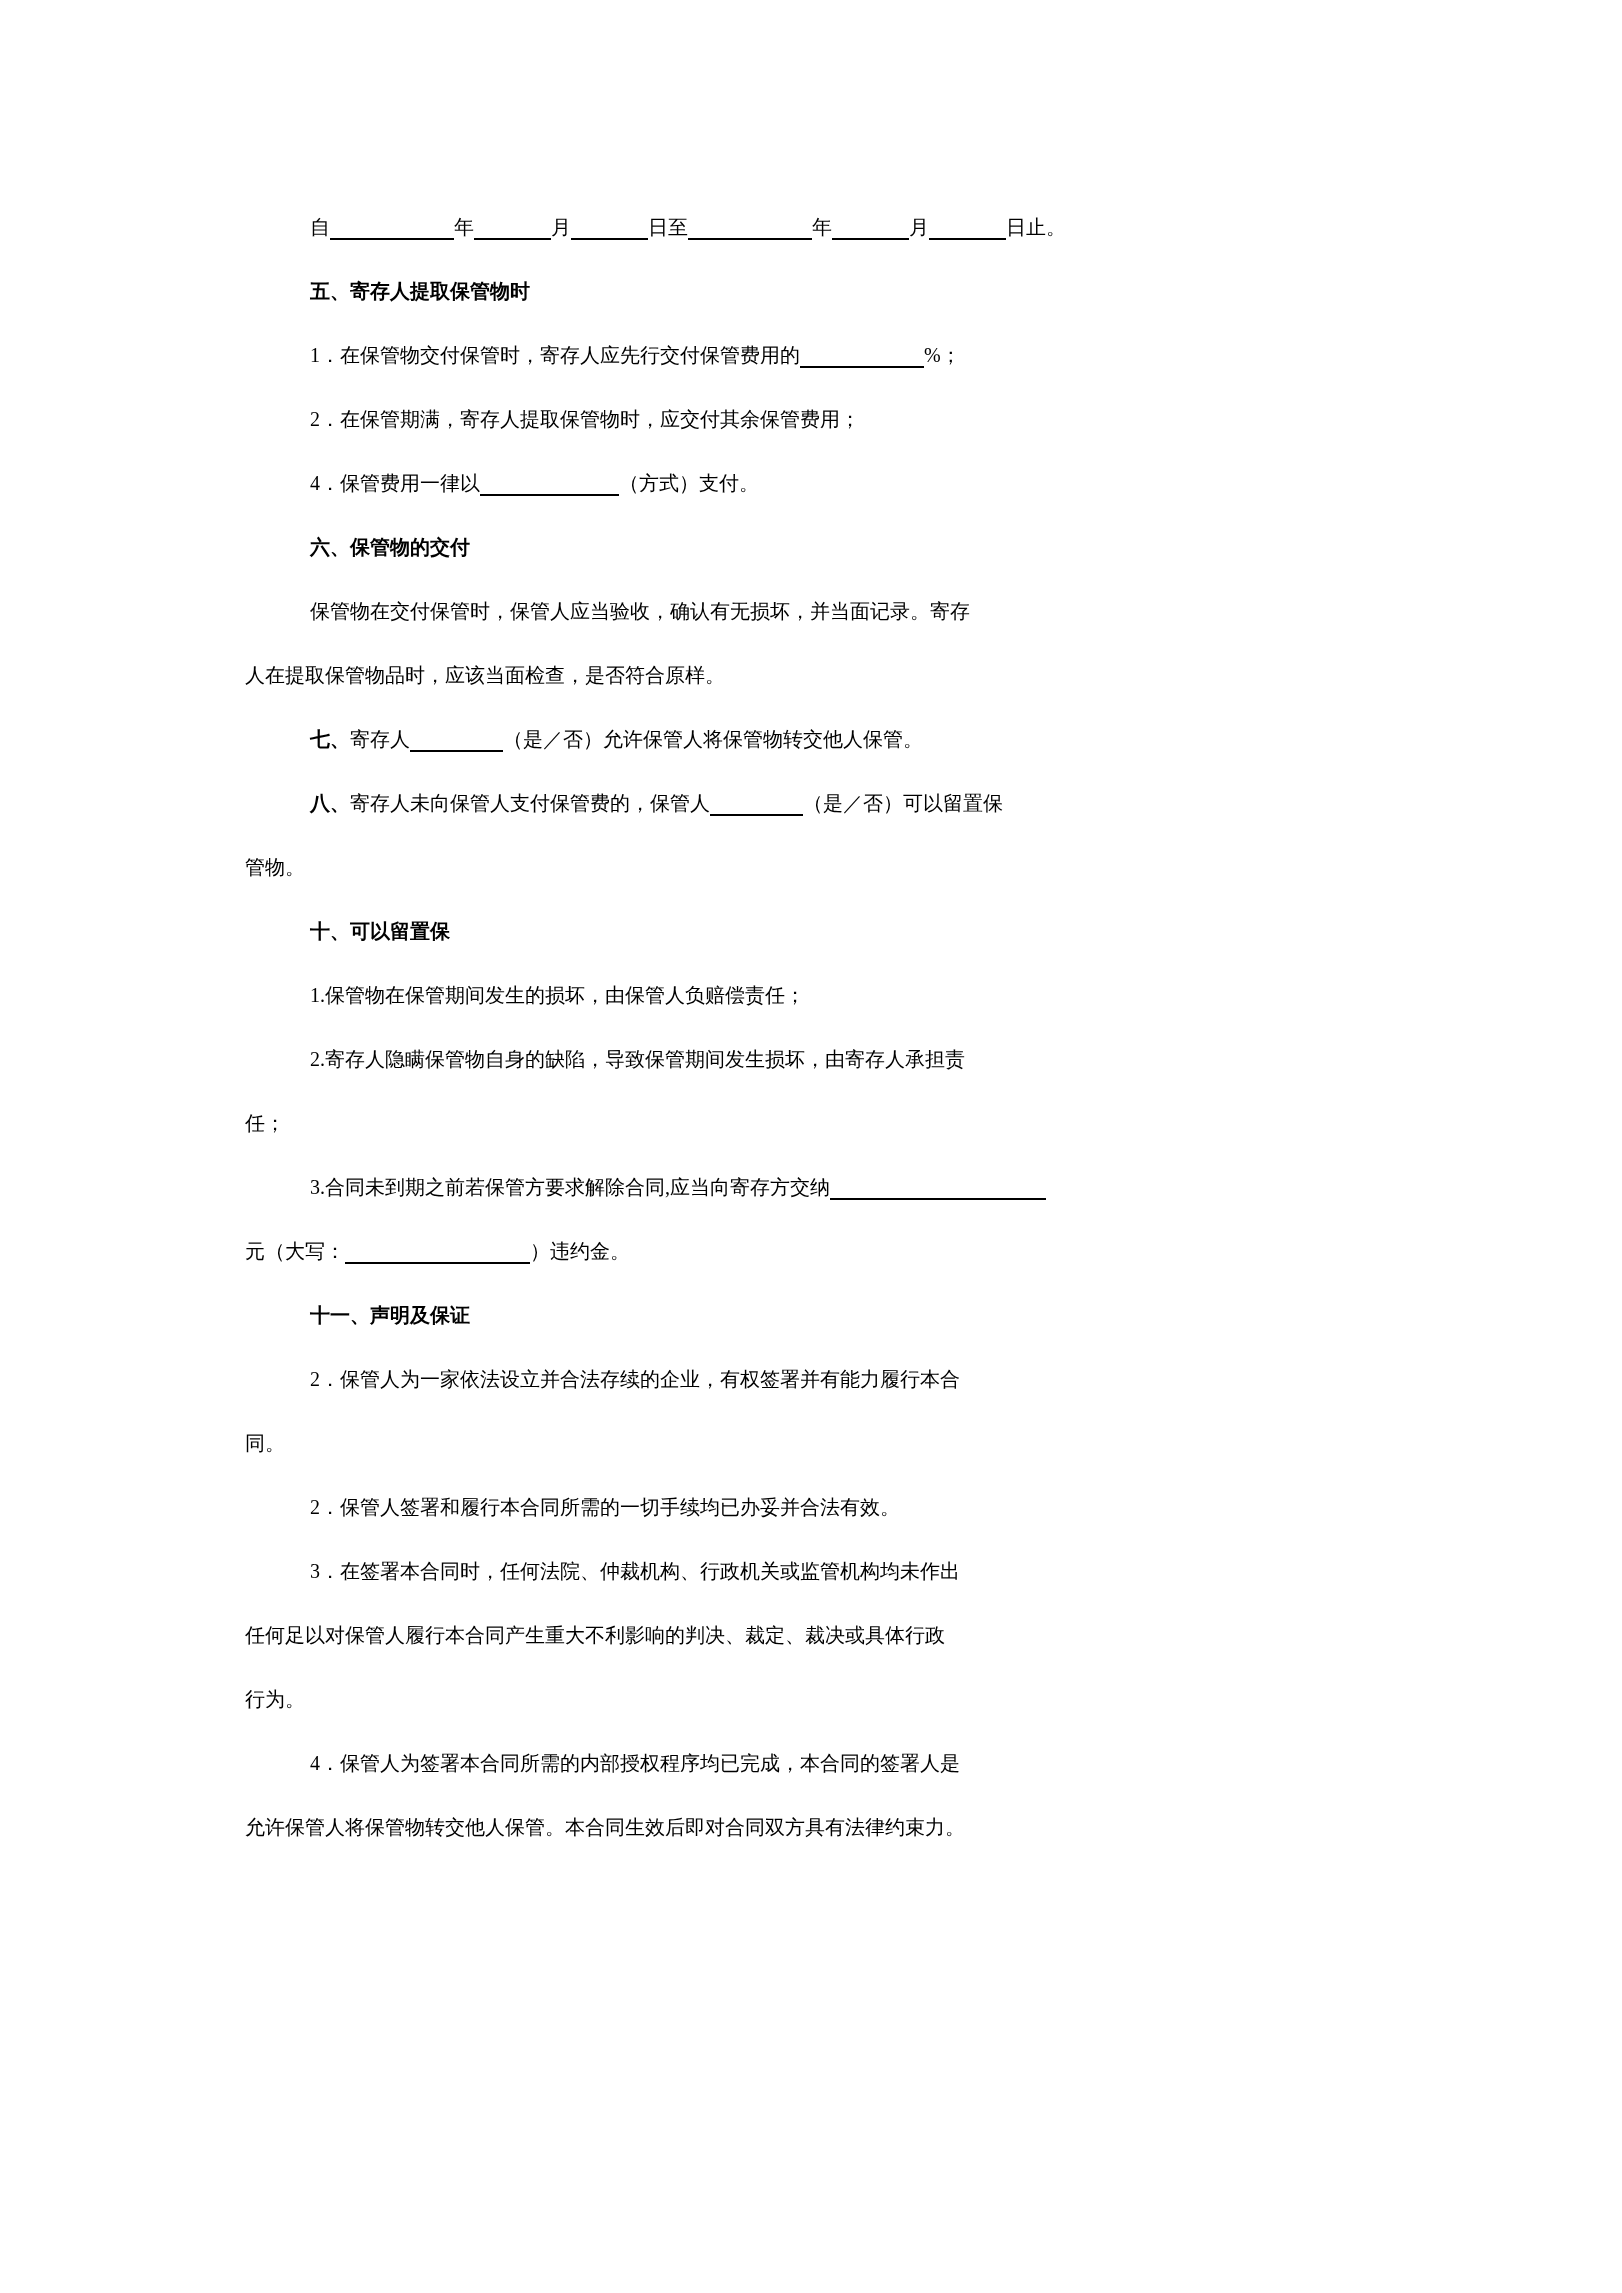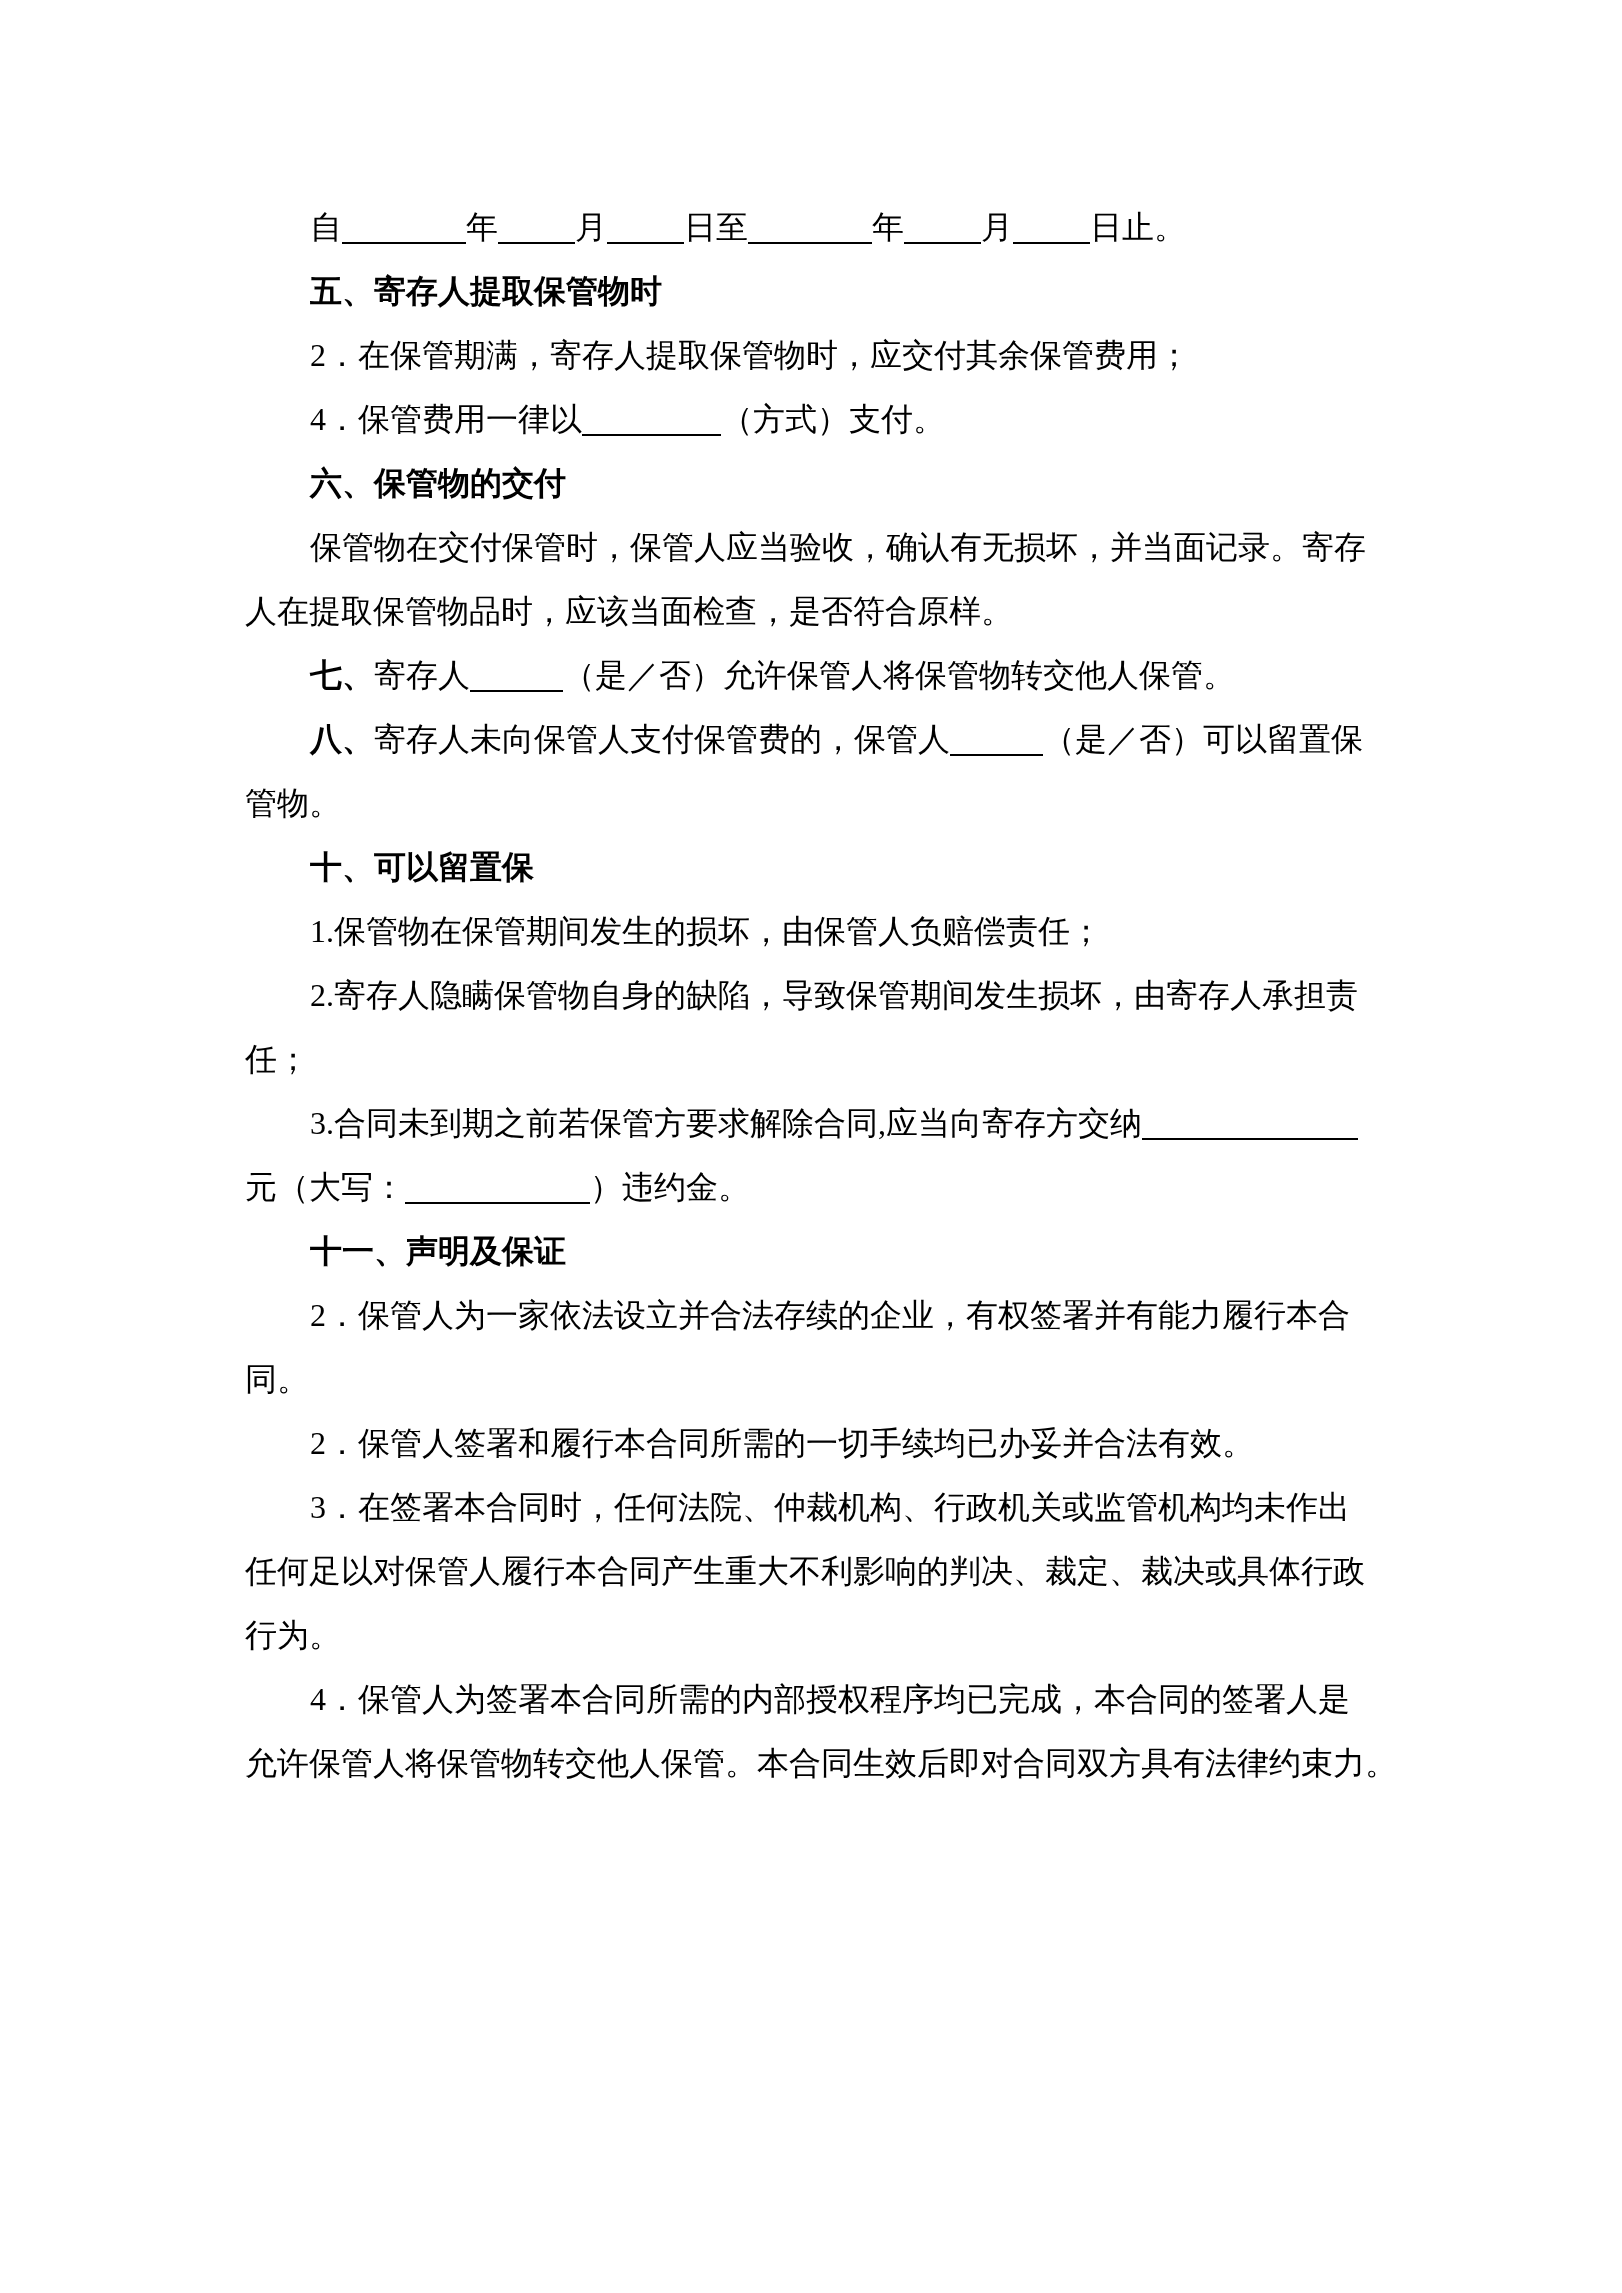--- a/index.html
+++ b/index.html
@@ -7,21 +7,21 @@
     padding: 0;
     background: #ffffff;
   }
   .page {
     position: relative;
     width: 1623px;
     height: 2294px;
     background: #ffffff;
     color: #000000;
     font-family: "Liberation Serif", serif;
-    font-size: 32px;
+    font-size: 20px;
     overflow: hidden;
   }
   .content {
     position: absolute;
     left: 245px;
     top: 195px;
     width: 1150px;
   }
   p.line {
     margin: 0;
@@ -48,20 +48,21 @@
     vertical-align: -5.5px;
   }
 </style>
 </head>
 <body>
 
 <div class="page">
   <div class="content">
       <p class="line indent">自<span class="blank" style="width: 124px;"></span>年<span class="blank" style="width: 77px;"></span>月<span class="blank" style="width: 77px;"></span>日至<span class="blank" style="width: 124px;"></span>年<span class="blank" style="width: 77px;"></span>月<span class="blank" style="width: 77px;"></span>日止。</p>
       <p class="line indent heading">五、寄存人提取保管物时</p>
+      <p class="line indent">1．在保管物交付保管时，寄存人应先行交付保管费用的<span class="blank" style="width: 124px;"></span>%；</p>
       <p class="line indent">2．在保管期满，寄存人提取保管物时，应交付其余保管费用；</p>
       <p class="line indent">4．保管费用一律以<span class="blank" style="width: 139px;"></span>（方式）支付。</p>
       <p class="line indent heading">六、保管物的交付</p>
       <p class="line indent">保管物在交付保管时，保管人应当验收，确认有无损坏，并当面记录。寄存</p>
       <p class="line">人在提取保管物品时，应该当面检查，是否符合原样。</p>
       <p class="line indent"><span class="prefix">七、</span>寄存人<span class="blank" style="width: 93px;"></span>（是／否）允许保管人将保管物转交他人保管。</p>
       <p class="line indent"><span class="prefix">八、</span>寄存人未向保管人支付保管费的，保管人<span class="blank" style="width: 93px;"></span>（是／否）可以留置保</p>
       <p class="line">管物。</p>
       <p class="line indent heading">十、可以留置保</p>
       <p class="line indent">1.保管物在保管期间发生的损坏，由保管人负赔偿责任；</p>

